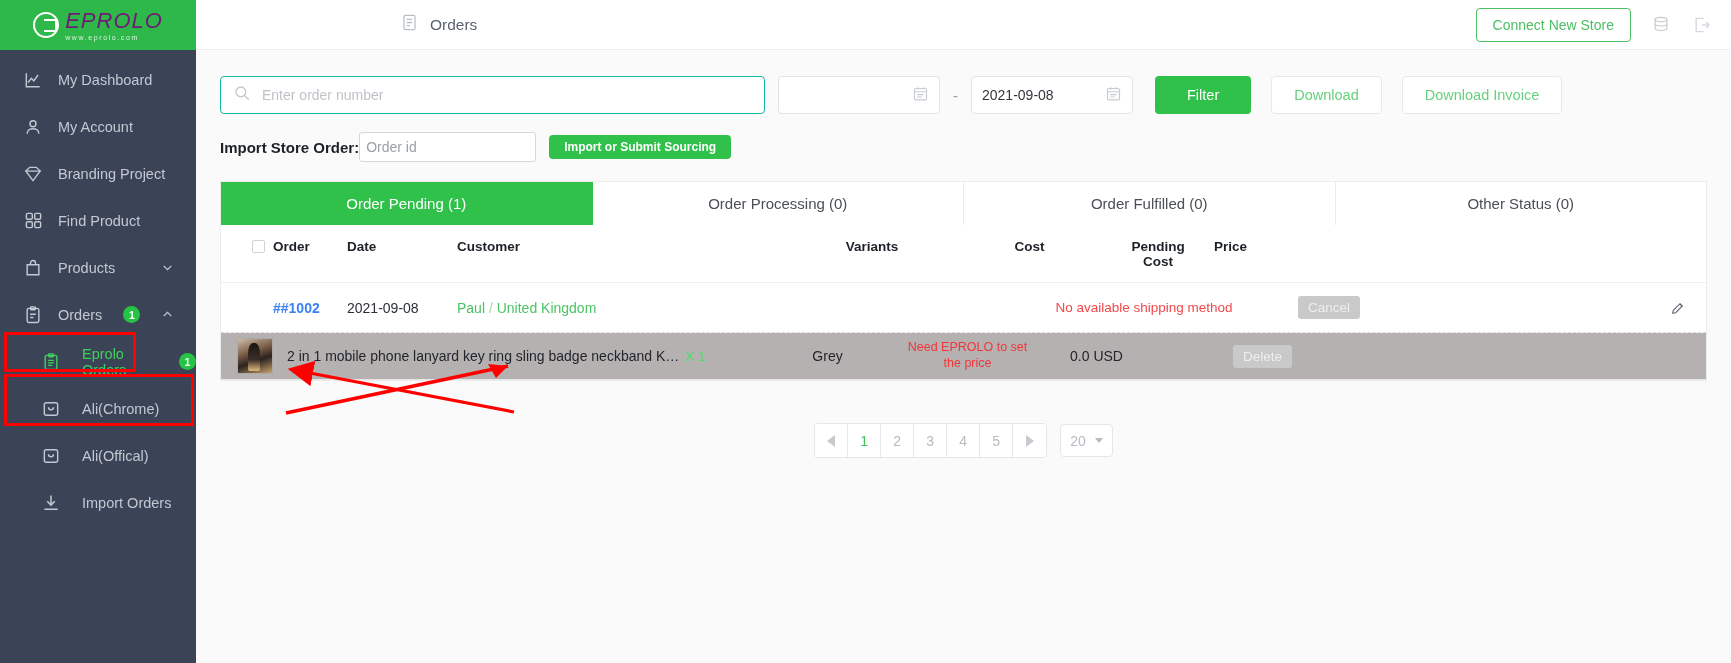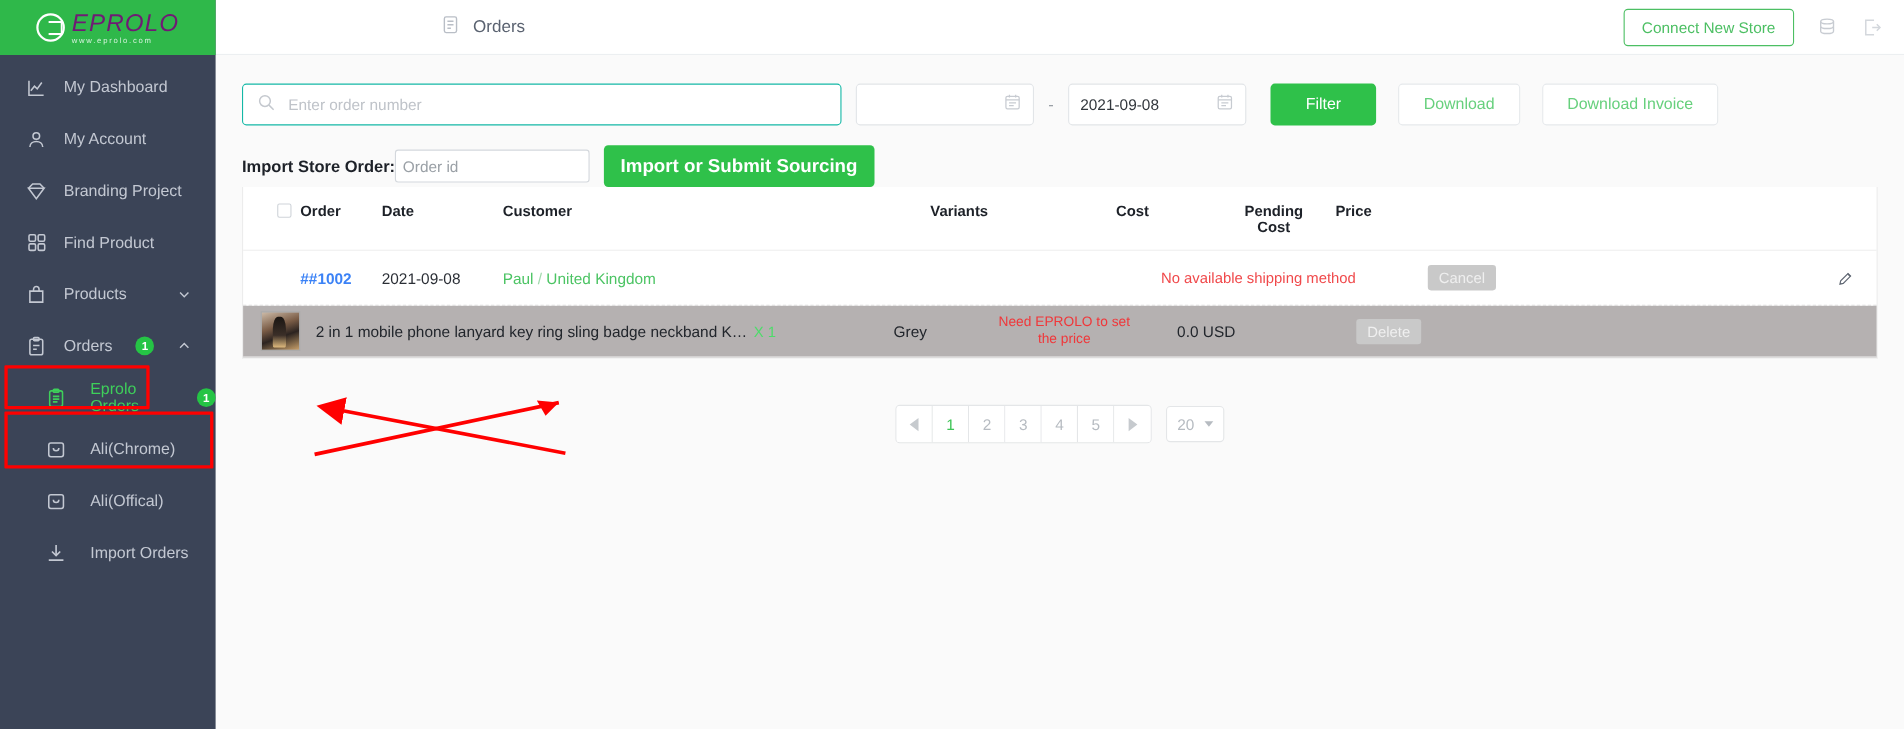--- a/index.html
+++ b/index.html
@@ -117,21 +117,21 @@
   .import-row { display:flex; align-items:center; margin-top: 18px; }
   .import-label { font-size:15px; font-weight:700; color:#1d2128; }
   .import-input {
     width: 177px; height:30px; border:1px solid #d4d8dd; border-radius:3px;
     padding: 0 6px; font-size:14px; outline:none; color:#32373d;
     font-family:"Liberation Sans", sans-serif;
   }
   .import-input::placeholder { color:#9aa0a6; }
   .btn-import {
     margin-left: 13px; background:#2fc14a; color:#fff; border:none;
-    height:38px; padding: 0 15px; border-radius:4px; font-size:17px; font-weight:700; cursor:pointer;
+    height:24px; padding: 0 15px; border-radius:4px; font-size:12px; font-weight:700; cursor:pointer;
   }
 
   .tabs { display:flex; margin-top: 19px; background:#fff; border:1px solid #ececec; border-bottom:none; }
   .tab {
     flex:1; height:43px; display:flex; align-items:center; justify-content:center;
     font-size:15px; color:#4a4f57; cursor:pointer; border-right:1px solid #ececec;
     background:#fff;
   }
   .tab:last-child { border-right:none; }
   .tab.active { background:#2fc14a; color:#fff; border-right-color:#2fc14a; }
@@ -427,20 +427,26 @@
         <button class="btn-ghost">Download</button>
         <button class="btn-ghost">Download Invoice</button>
       </div>
 
       <div class="import-row">
         <span class="import-label">Import Store Order:</span>
         <input class="import-input" placeholder="Order id" style="">
         <button class="btn-import">Import or Submit Sourcing</button>
       </div>
 
+      <div class="tabs">
+        <div class="tab active">Order Pending (1)</div>
+        <div class="tab">Order Processing (0)</div>
+        <div class="tab">Order Fulfilled (0)</div>
+        <div class="tab">Other Status (0)</div>
+      </div>
 
       <div class="table">
 
         <div class="thead">
           <div class="c-check">
             <span class="chk"></span>
           </div>
           <div class="th c-order">Order</div>
           <div class="th c-date">Date</div>
           <div class="th c-cust">Customer</div>

